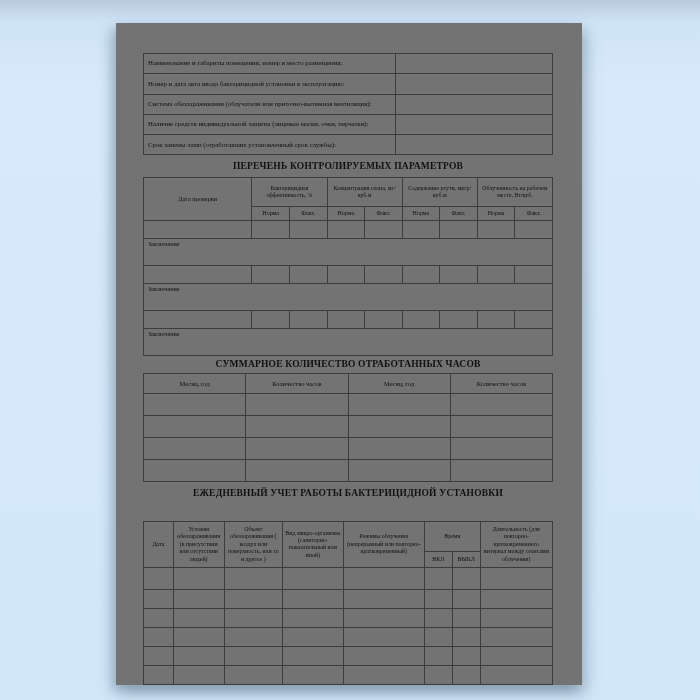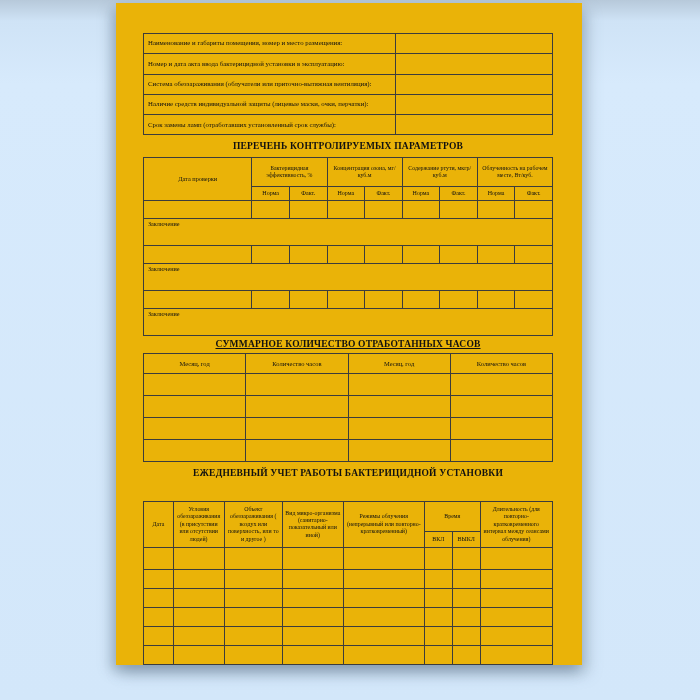--- a/index.html
+++ b/index.html
@@ -2,39 +2,39 @@
 <html><head>
 <meta charset="utf-8">
 <style>
   html,body{margin:0;padding:0;}
   body{
     width:700px;height:700px;position:relative;overflow:hidden;
     background:linear-gradient(to bottom,#b7c9da 0%,#cfe3f6 3%,#d7eafc 12%,#d3e7fa 100%);
     font-family:"Liberation Serif",serif;color:#111;
   }
   .sheet{
-    position:absolute;left:116px;top:3px;width:466px;height:662px;
-    background:#eab308;
+    position:absolute;left:116px;top:23px;width:466px;height:662px;
+    background:#737373;
     box-shadow:-5px 6px 12px rgba(96,118,138,.45),5px 8px 14px rgba(96,118,138,.40);
   }
   .content{padding:30px 29px 0 27px;}
   table{border-collapse:collapse;width:100%;table-layout:fixed;}
   td,th{border:1px solid #3c3c3c;padding:0 2px;font-weight:normal;
         font-size:6px;line-height:1.25;text-align:center;vertical-align:middle;
         overflow:hidden;}
   
   .form-table td{height:19.3px;}
   .form-table td.label{text-align:left;font-size:6.8px;padding-left:4px;}
   
   .section-title{
     text-align:center;font-weight:bold;font-size:9.5px;letter-spacing:.2px;
     line-height:10.5px;
   }
   .t1{margin:6px 0 5px 0;}
-  .t2{margin:3px 0 4px 0;text-decoration:underline;}
+  .t2{margin:3px 0 4px 0;}
   .t3{margin:6px 0 22px 0;}
   
   .params-table th.group{height:28px;font-size:5.9px;}
   .params-table th.date{font-size:6.3px;}
   .params-table tr.subrow th{height:13px;font-size:6px;}
   .params-table tr.datarow td{height:17px;}
   .params-table td.conclusion{height:24px;text-align:left;vertical-align:top;
     font-size:6.2px;padding:1px 4px;}
   
   .hours-table th{height:19px;font-size:6.5px;}

